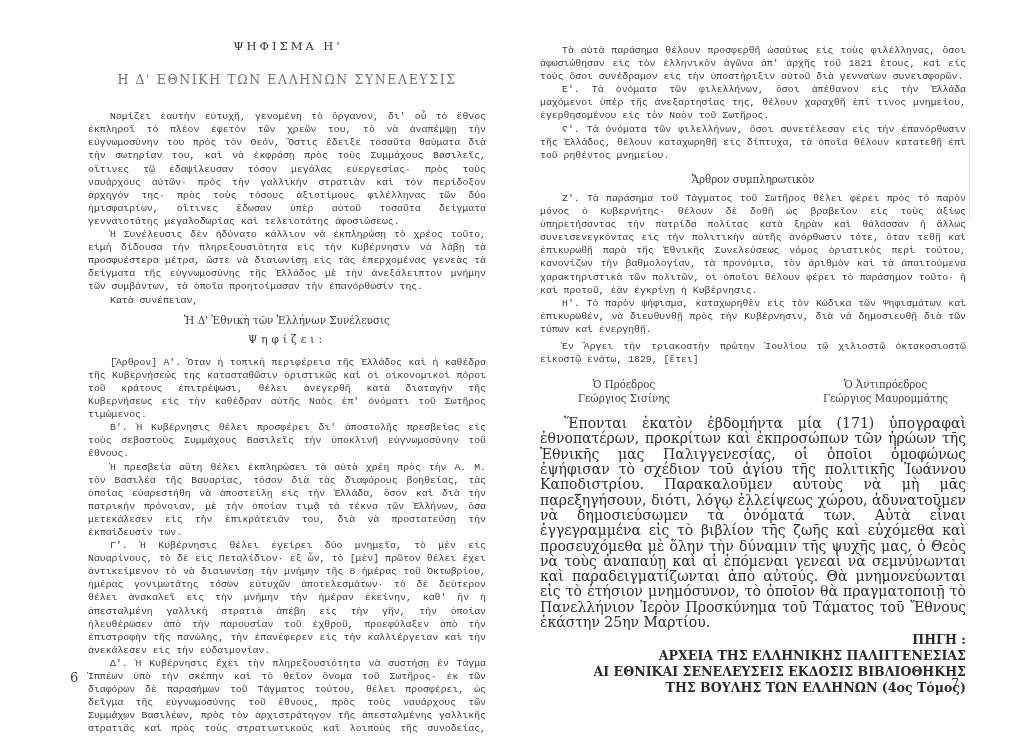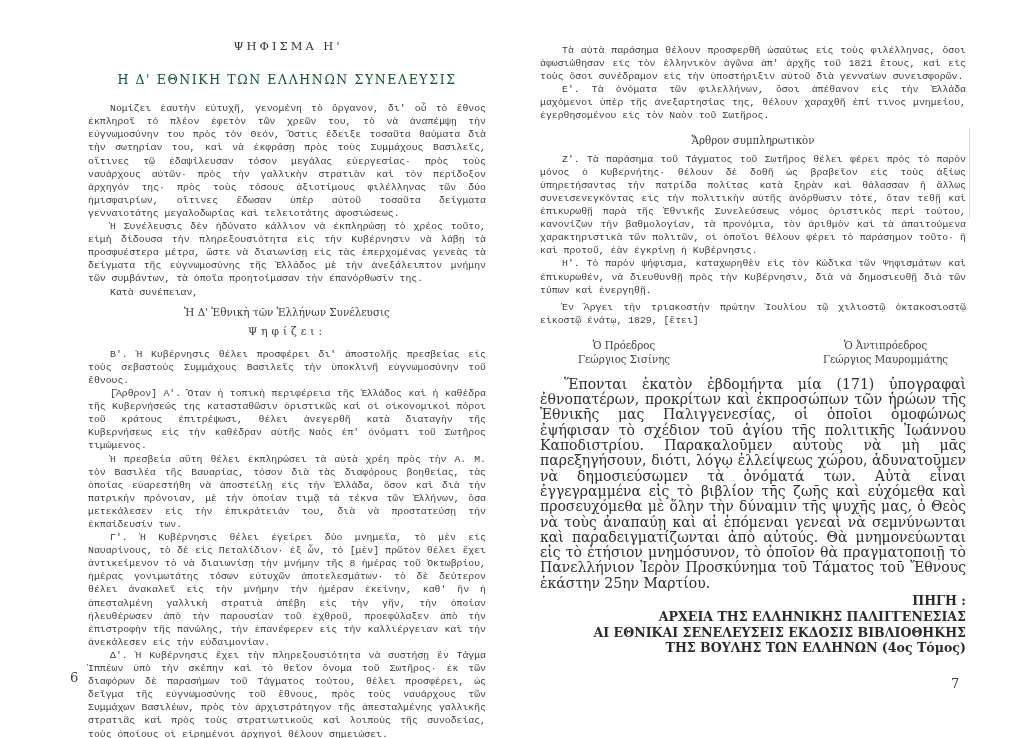--- a/index.html
+++ b/index.html
@@ -29,22 +29,22 @@
     letter-spacing: 3px;
     text-align: center;
     text-indent: 0;
     margin: 0 0 20px 2px;
     color: #333;
   }
   .doc-title {
     text-align: center;
     font-size: 12.5px;
     letter-spacing: 1.6px;
-    margin: 0 0 16px 0;
-    color: #14532d;
+    margin: 0 0 24px 0;
+    color: #737373;
     white-space: nowrap;
   }
   .p {
     margin: 0;
     text-indent: 22px;
     font-family: Liberation Mono, monospace;
   }
   .center-line {
     text-align: center;
     text-indent: 0;
@@ -116,30 +116,31 @@
   <div class="kicker">ΨΗΦΙΣΜΑ  Η'</div>
   <div class="doc-title">Η  Δ'  ΕΘΝΙΚΗ  ΤΩΝ  ΕΛΛΗΝΩΝ  ΣΥΝΕΛΕΥΣΙΣ</div>
 
   <p class="p">Νομίζει ἑαυτὴν εὐτυχῆ, γενομένη τὸ ὄργανον, δι' οὗ τὸ ἔθνος ἐκπληροῖ τὸ πλέον ἐφετὸν τῶν χρεῶν του, τὸ νὰ ἀναπέμψῃ τὴν εὐγνωμοσύνην του πρὸς τὸν Θεόν, Ὅστις ἔδειξε τοσαῦτα θαύματα διὰ τὴν σωτηρίαν του, καὶ νὰ ἐκφράσῃ πρὸς τοὺς Συμμάχους Βασιλεῖς, οἵτινες τῷ ἐδαψίλευσαν τόσον μεγάλας εὐεργεσίας· πρὸς τοὺς ναυάρχους αὐτῶν· πρὸς τὴν γαλλικὴν στρατιὰν καὶ τὸν περίδοξον ἀρχηγόν της· πρὸς τοὺς τόσους ἀξιοτίμους φιλέλληνας τῶν δύο ἡμισφαιρίων, οἵτινες ἔδωσαν ὑπὲρ αὐτοῦ τοσαῦτα δείγματα γενναιοτάτης μεγαλοδωρίας καὶ τελειοτάτης ἀφοσιώσεως.</p>
   <p class="p">Ἡ Συνέλευσις δὲν ἠδύνατο κάλλιον νὰ ἐκπληρώσῃ τὸ χρέος τοῦτο, εἰμὴ δίδουσα τὴν πληρεξουσιότητα εἰς τὴν Κυβέρνησιν νὰ λάβῃ τὰ προσφυέστερα μέτρα, ὥστε νὰ διαιωνίσῃ εἰς τὰς ἐπερχομένας γενεὰς τὰ δείγματα τῆς εὐγνωμοσύνης τῆς Ἑλλάδος μὲ τὴν ἀνεξάλειπτον μνήμην τῶν συμβάντων, τὰ ὁποῖα προητοίμασαν τὴν ἐπανόρθωσίν της.</p>
   <p class="p">Κατὰ συνέπειαν,</p>
 
   <div class="center-line">Ἡ Δ' Ἐθνικὴ τῶν Ἑλλήνων Συνέλευσις</div>
   <div class="votes">Ψηφίζει:</div>
 
+  <p class="p">[Ἄρθρον] Α'. Ὅταν ἡ τοπικὴ περιφέρεια τῆς Ἑλλάδος καὶ ἡ καθέδρα τῆς Κυβερνήσεώς της κατασταθῶσιν ὁριστικῶς καὶ οἱ οἰκονομικοὶ πόροι τοῦ κράτους ἐπιτρέψωσι, θέλει ἀνεγερθῆ κατὰ διαταγὴν τῆς Κυβερνήσεως εἰς τὴν καθέδραν αὐτῆς Ναὸς ἐπ' ὀνόματι τοῦ Σωτῆρος τιμώμενος.</p>
   <p class="p">Β'. Ἡ Κυβέρνησις θέλει προσφέρει δι' ἀποστολῆς πρεσβείας εἰς τοὺς σεβαστοὺς Συμμάχους Βασιλεῖς τὴν ὑποκλινῆ εὐγνωμοσύνην τοῦ ἔθνους.</p>
-  <p class="p">[Ἄρθρον] Α'. Ὅταν ἡ τοπικὴ περιφέρεια τῆς Ἑλλάδος καὶ ἡ καθέδρα τῆς Κυβερνήσεώς της κατασταθῶσιν ὁριστικῶς καὶ οἱ οἰκονομικοὶ πόροι τοῦ κράτους ἐπιτρέψωσι, θέλει ἀνεγερθῆ κατὰ διαταγὴν τῆς Κυβερνήσεως εἰς τὴν καθέδραν αὐτῆς Ναὸς ἐπ' ὀνόματι τοῦ Σωτῆρος τιμώμενος.</p>
   <p class="p">Ἡ πρεσβεία αὕτη θέλει ἐκπληρώσει τὰ αὐτὰ χρέη πρὸς τὴν Α. Μ. τὸν Βασιλέα τῆς Βαυαρίας, τόσον διὰ τὰς διαφόρους βοηθείας, τὰς ὁποίας εὐαρεστήθη νὰ ἀποστείλῃ εἰς τὴν Ἑλλάδα, ὅσον καὶ διὰ τὴν πατρικὴν πρόνοιαν, μὲ τὴν ὁποίαν τιμᾷ τὰ τέκνα τῶν Ἑλλήνων, ὅσα μετεκάλεσεν εἰς τὴν ἐπικράτειάν του, διὰ νὰ προστατεύσῃ τὴν ἐκπαίδευσίν των.</p>
   <p class="p">Γ'. Ἡ Κυβέρνησις θέλει ἐγείρει δύο μνημεῖα, τὸ μὲν εἰς Ναυαρίνους, τὸ δὲ εἰς Πεταλίδιον· ἐξ ὧν, τὸ [μὲν] πρῶτον θέλει ἔχει ἀντικείμενον τὸ νὰ διαιωνίσῃ τὴν μνήμην τῆς 8 ἡμέρας τοῦ Ὀκτωβρίου, ἡμέρας γονιμωτάτης τόσων εὐτυχῶν ἀποτελεσμάτων· τὸ δὲ δεύτερον θέλει ἀνακαλεῖ εἰς τὴν μνήμην τὴν ἡμέραν ἐκείνην, καθ' ἣν ἡ ἀπεσταλμένη γαλλικὴ στρατιὰ ἀπέβη εἰς τὴν γῆν, τὴν ὁποίαν ἠλευθέρωσεν ἀπὸ τὴν παρουσίαν τοῦ ἐχθροῦ, προεφύλαξεν ἀπὸ τὴν ἐπιστροφὴν τῆς πανώλης, τὴν ἐπανέφερεν εἰς τὴν καλλιέργειαν καὶ τὴν ἀνεκάλεσεν εἰς τὴν εὐδαιμονίαν.</p>
   <p class="p">Δ'. Ἡ Κυβέρνησις ἔχει τὴν πληρεξουσιότητα νὰ συστήσῃ ἓν Τάγμα Ἱππέων ὑπὸ τὴν σκέπην καὶ τὸ θεῖον ὄνομα τοῦ Σωτῆρος· ἐκ τῶν διαφόρων δὲ παρασήμων τοῦ Τάγματος τούτου, θέλει προσφέρει, ὡς δεῖγμα τῆς εὐγνωμοσύνης τοῦ ἔθνους, πρὸς τοὺς ναυάρχους τῶν Συμμάχων Βασιλέων, πρὸς τὸν ἀρχιστράτηγον τῆς ἀπεσταλμένης γαλλικῆς στρατιᾶς καὶ πρὸς τοὺς στρατιωτικοὺς καὶ λοιποὺς τῆς συνοδείας, τοὺς ὁποίους οἱ εἰρημένοι ἀρχηγοὶ θέλουν σημειώσει.</p>
 </div>
 
 <div class="page page-right">
   <p class="p">Τὰ αὐτὰ παράσημα θέλουν προσφερθῆ ὡσαύτως εἰς τοὺς φιλέλληνας, ὅσοι ἀφωσιώθησαν εἰς τὸν ἑλληνικὸν ἀγῶνα ἀπ' ἀρχῆς τοῦ 1821 ἔτους, καὶ εἰς τοὺς ὅσοι συνέδραμον εἰς τὴν ὑποστήριξιν αὐτοῦ διὰ γενναίων συνεισφορῶν.</p>
   <p class="p">Ε'. Τὰ ὀνόματα τῶν φιλελλήνων, ὅσοι ἀπέθανον εἰς τὴν Ἑλλάδα μαχόμενοι ὑπὲρ τῆς ἀνεξαρτησίας της, θέλουν χαραχθῆ ἐπί τινος μνημείου, ἐγερθησομένου εἰς τὸν Ναὸν τοῦ Σωτῆρος.</p>
+  <p class="p">Ϛ'. Τὰ ὀνόματα τῶν φιλελλήνων, ὅσοι συνετέλεσαν εἰς τὴν ἐπανόρθωσιν τῆς Ἑλλάδος, θέλουν καταχωρηθῆ εἰς δίπτυχα, τὰ ὁποῖα θέλουν κατατεθῆ ἐπὶ τοῦ ρηθέντος μνημείου.</p>
 
   <div class="art-heading">Ἄρθρον συμπληρωτικὸν</div>
 
   <p class="p">Ζ'. Τὰ παράσημα τοῦ Τάγματος τοῦ Σωτῆρος θέλει φέρει πρὸς τὸ παρὸν μόνος ὁ Κυβερνήτης· θέλουν δὲ δοθῆ ὡς βραβεῖον εἰς τοὺς ἀξίως ὑπηρετήσαντας τὴν πατρίδα πολίτας κατὰ ξηρὰν καὶ θάλασσαν ἢ ἄλλως συνεισενεγκόντας εἰς τὴν πολιτικὴν αὐτῆς ἀνόρθωσιν τότε, ὅταν τεθῇ καὶ ἐπικυρωθῇ παρὰ τῆς Ἐθνικῆς Συνελεύσεως νόμος ὁριστικὸς περὶ τούτου, κανονίζων τὴν βαθμολογίαν, τὰ προνόμια, τὸν ἀριθμὸν καὶ τὰ ἀπαιτούμενα χαρακτηριστικὰ τῶν πολιτῶν, οἱ ὁποῖοι θέλουν φέρει τὸ παράσημον τοῦτο· ἢ καὶ προτοῦ, ἐὰν ἐγκρίνῃ ἡ Κυβέρνησις.</p>
   <p class="p">Η'. Τὸ παρὸν ψήφισμα, καταχωρηθὲν εἰς τὸν Κώδικα τῶν Ψηφισμάτων καὶ ἐπικυρωθέν, νὰ διευθυνθῇ πρὸς τὴν Κυβέρνησιν, διὰ νὰ δημοσιευθῇ διὰ τῶν τύπων καὶ ἐνεργηθῇ.</p>
 
   <p class="p date-line">Ἐν Ἄργει τὴν τριακοστὴν πρώτην Ἰουλίου τῷ χιλιοστῷ ὀκτακοσιοστῷ εἰκοστῷ ἐνάτῳ, 1829, [ἔτει]</p>
 
   <div class="signatures">
     <div class="sig-col">

